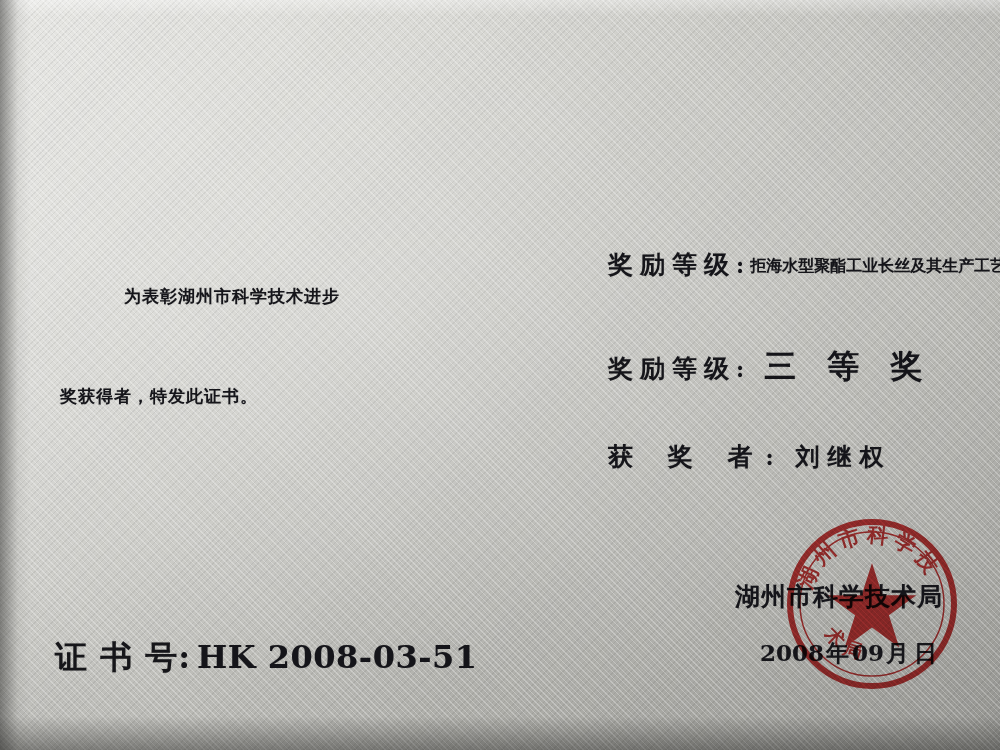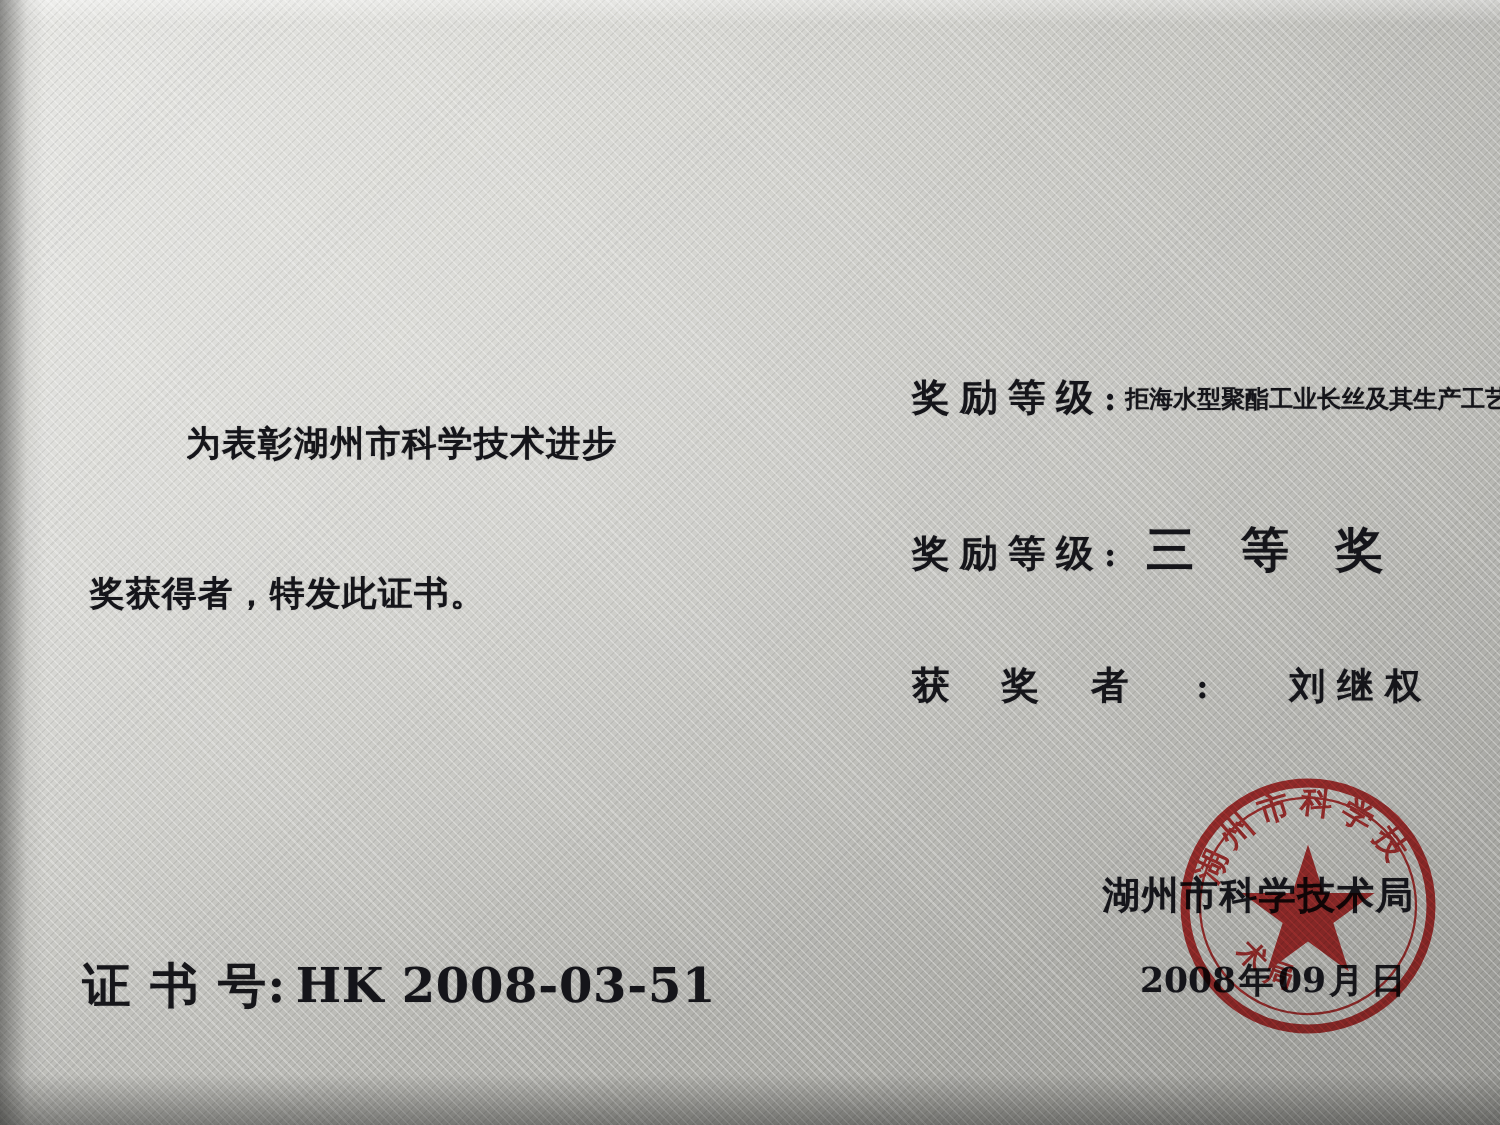--- a/index.html
+++ b/index.html
@@ -89,21 +89,21 @@
     font-weight: bold;
     letter-spacing: 2px;
     white-space: nowrap;
   }
 
   .citation {
     position: absolute;
     left: 60px;
     top: 246px;
     width: 470px;
-    font-size: 23px;
+    font-size: 17px;
     font-weight: bold;
     line-height: 100px;
     letter-spacing: 1px;
   }
   .citation .l1 { display: block; padding-left: 64px; }
   .citation .l2 { display: block; padding-left: 0px; }
 
   .field {
     position: absolute;
     display: flex;
@@ -123,21 +123,21 @@
   .field .value {
     font-weight: bold;
   }
 
   #field-project { left: 608px; top: 248px; }
   #field-project .value { font-size: 16px; letter-spacing: 0px; position: relative; top: -2px; }
 
   #field-level { left: 608px; top: 345px; }
   #field-level .value { font-size: 32px; letter-spacing: 10px; margin-left: 14px; }
 
-  #field-winner { left: 608px; top: 440px; gap: 32px; }
+  #field-winner { left: 608px; top: 440px; }
   #field-winner .label { letter-spacing: 13px; }
   #field-winner .value { font-size: 24px; letter-spacing: 8px; margin-left: 16px; }
 
   .issuer {
     position: absolute;
     left: 735px;
     top: 580px;
     font-size: 25px;
     font-weight: bold;
     letter-spacing: 1px;

